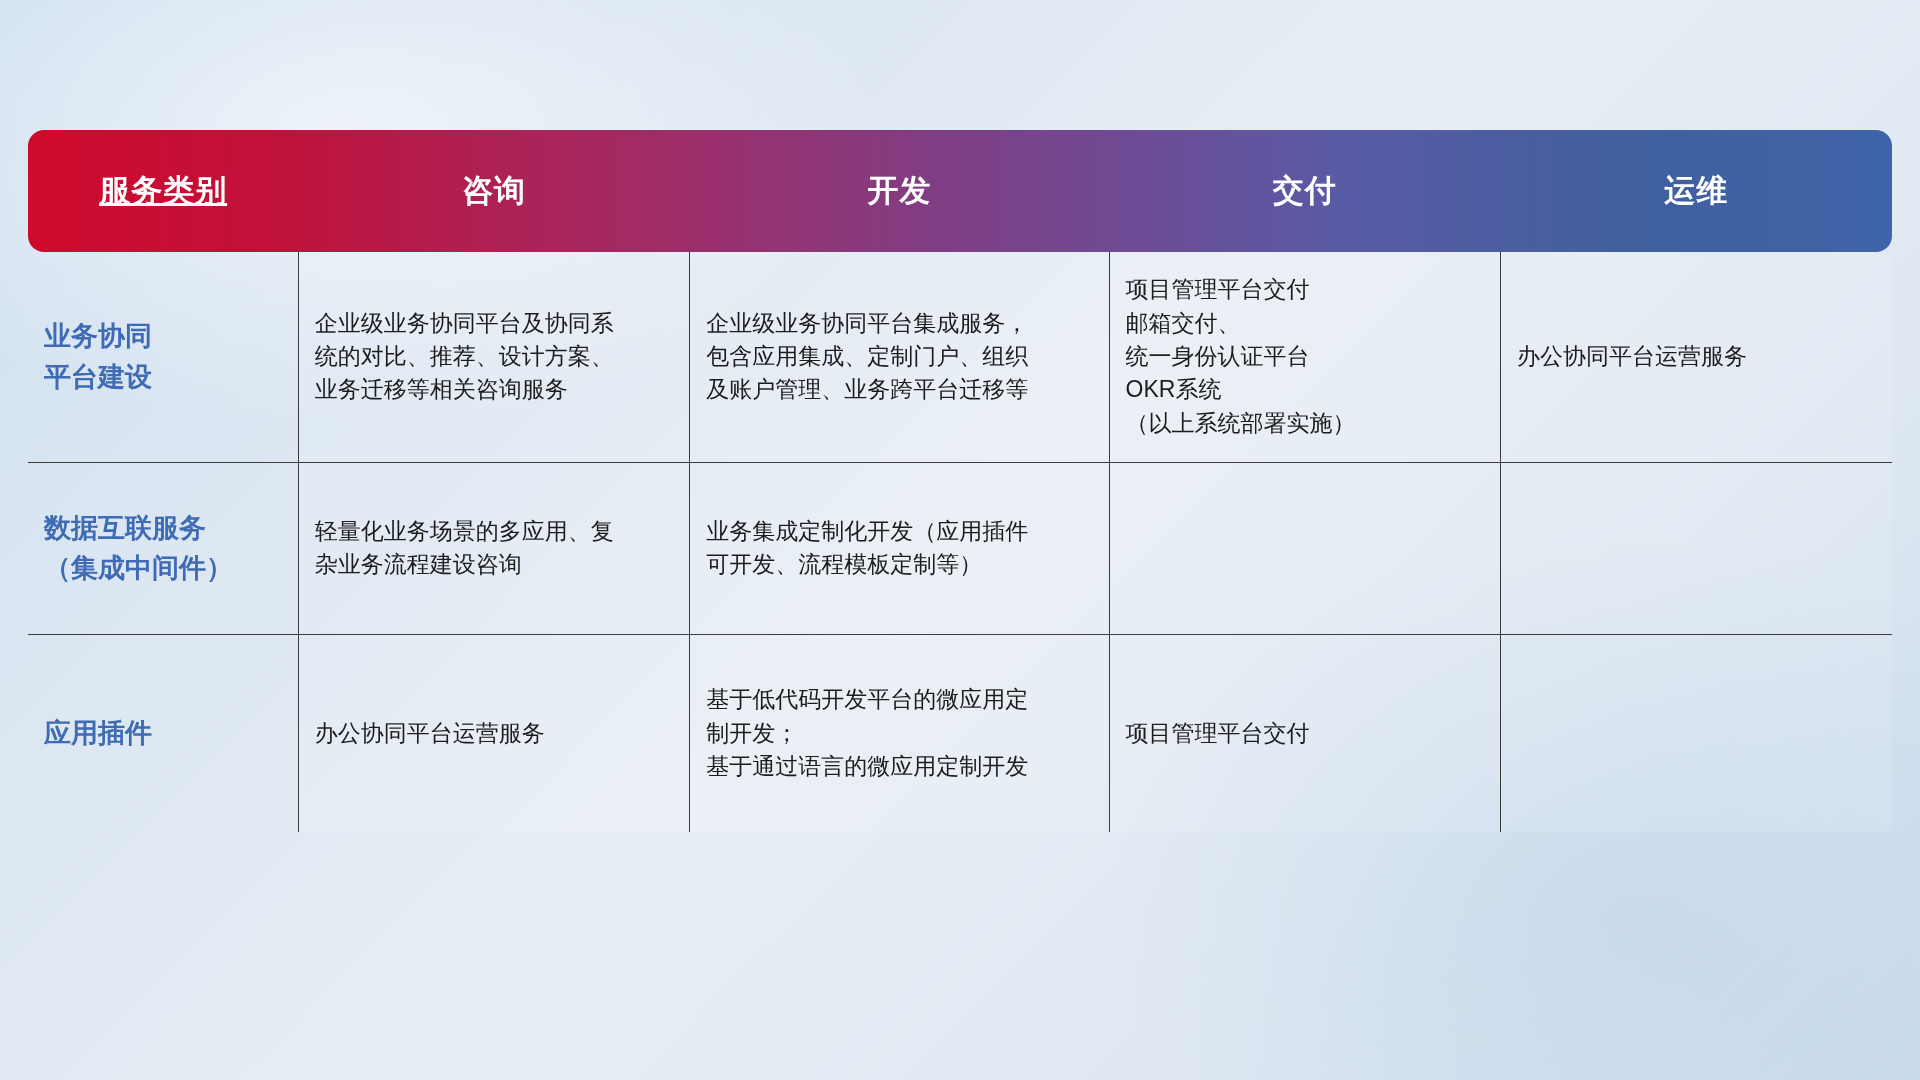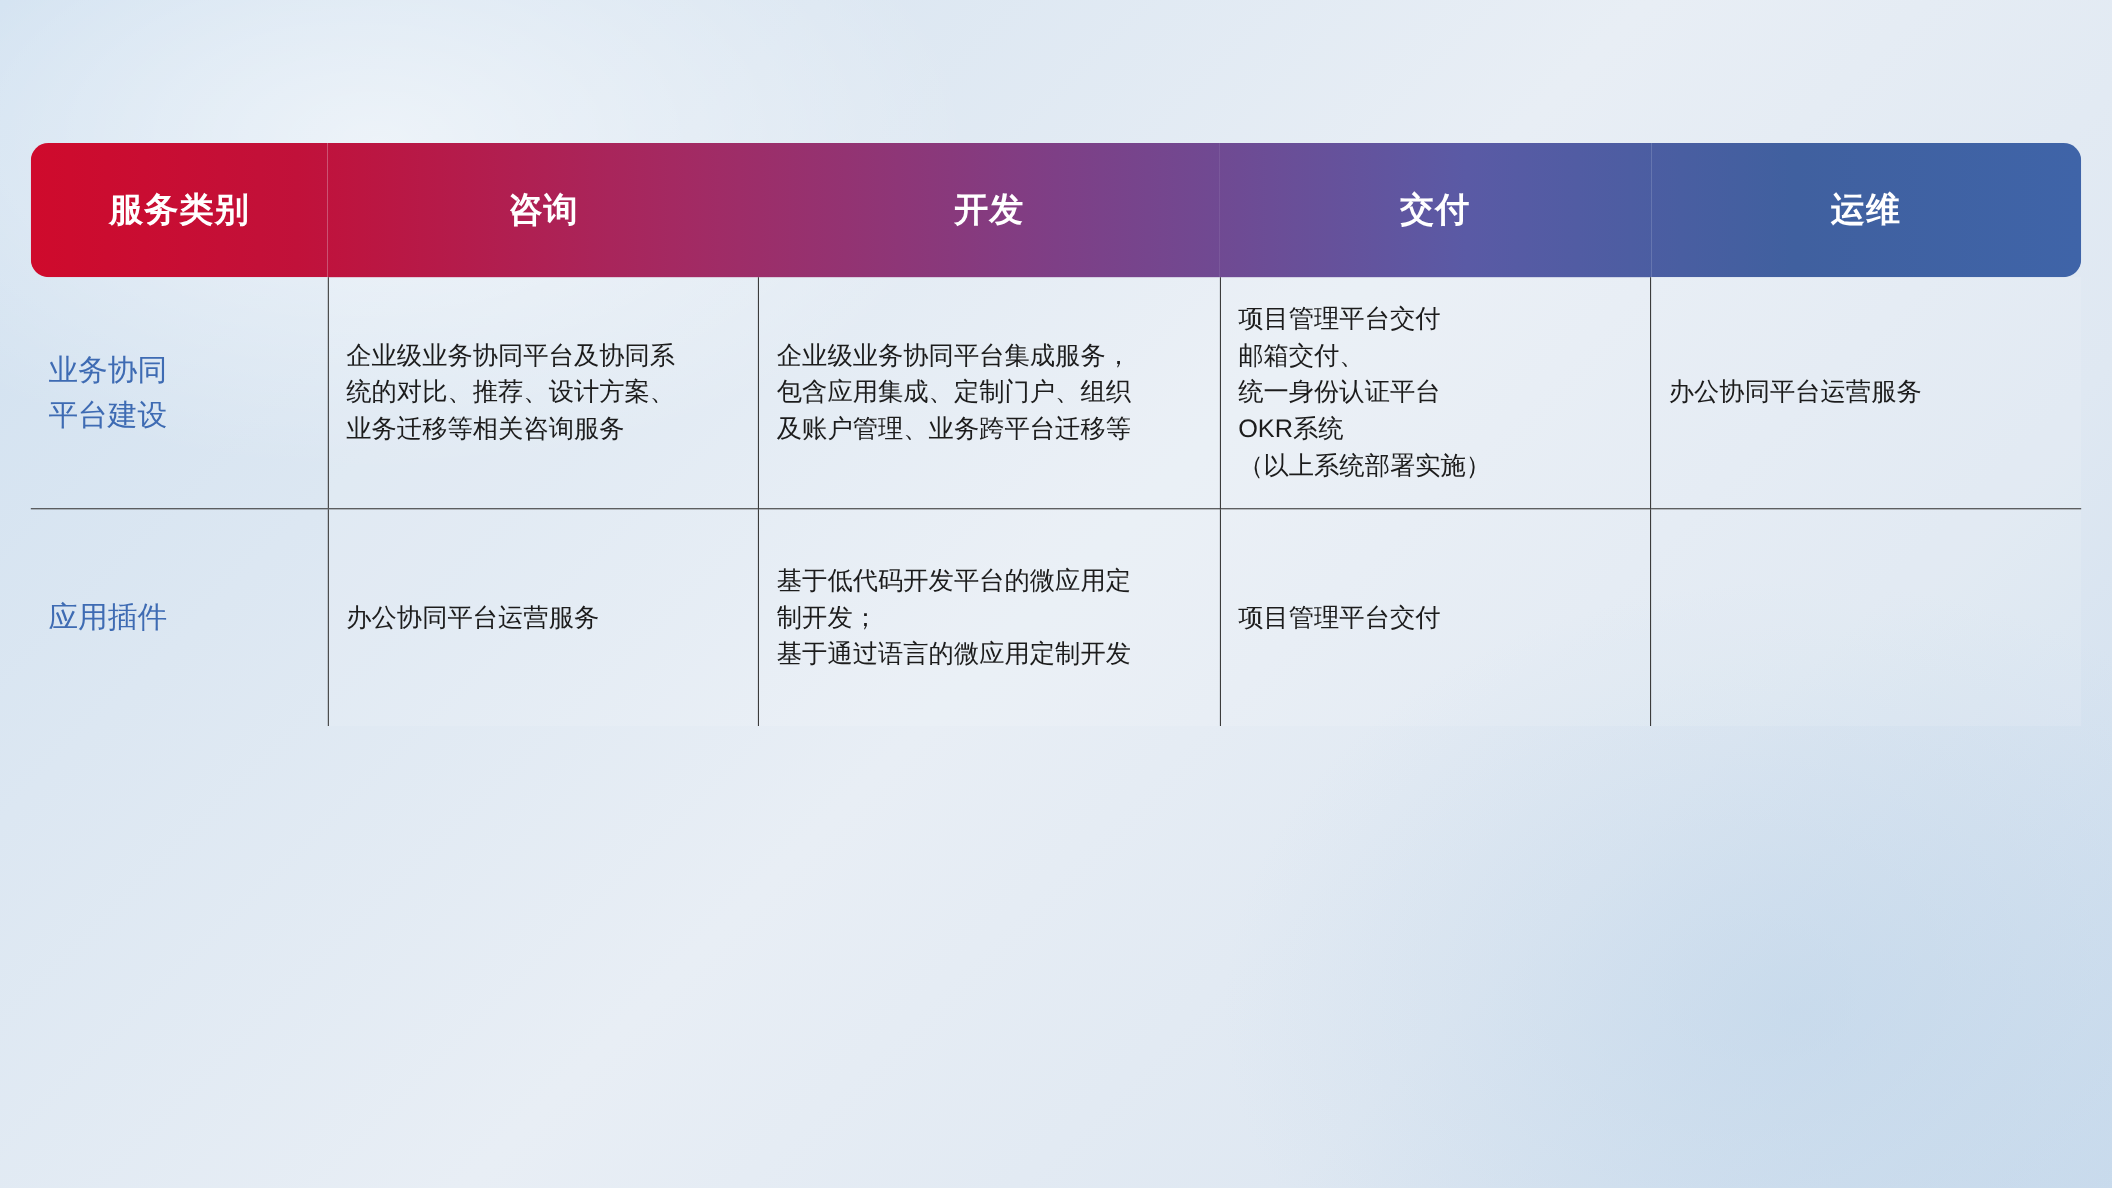--- a/index.html
+++ b/index.html
@@ -50,20 +50,21 @@
     vertical-align: middle;
     border: none;
   }
   thead tr {
     background: linear-gradient(90deg, #cf0a2c 0%, #c1113a 13%, #a32a63 32%, #7e3f86 50%, #5a5aa5 70%, #40609f 86%, #3f64a8 100%);
   }
   
   thead th:first-child {
     border-top-left-radius: 16px;
     border-bottom-left-radius: 16px;
+    text-decoration: underline;
   }
   thead th:last-child {
     border-top-right-radius: 16px;
     border-bottom-right-radius: 16px;
     margin-top: 44px;
   }
 
   tbody td {
     border: 1px solid #3c3c3c;
     vertical-align: middle;
@@ -71,21 +72,21 @@
     line-height: 1.45;
     color: #1c1c1c;
     padding: 18px 16px;
     background: rgba(255,255,255,0.12);
   }
   
   tbody tr td:first-child {
     border-left: none;
     border-right: none;
     color: #3e6bb3;
-    font-weight: normal;
+    font-weight: bold;
     font-size: 27px;
     line-height: 1.5;
     background: transparent;
   }
   tbody tr td:last-child {
     border-right: none;
   }
   tbody tr:first-child td {
     border-top: none;
   }
@@ -131,20 +132,30 @@
         <td class="cell-text">企业级业务协同平台集成服务，
 包含应用集成、定制门户、组织
 及账户管理、业务跨平台迁移等</td>
         <td class="cell-text">项目管理平台交付
 邮箱交付、
 统一身份认证平台
 OKR系统
 （以上系统部署实施）</td>
         <td class="cell-text">办公协同平台运营服务</td>
       </tr>
+      <tr class="r2">
+        <td class="cell-text">数据互联服务
+（集成中间件）</td>
+        <td class="cell-text">轻量化业务场景的多应用、复
+杂业务流程建设咨询</td>
+        <td class="cell-text">业务集成定制化开发（应用插件
+可开发、流程模板定制等）</td>
+        <td class="cell-text"></td>
+        <td class="cell-text"></td>
+      </tr>
       <tr class="r3">
         <td class="cell-text">应用插件</td>
         <td class="cell-text">办公协同平台运营服务</td>
         <td class="cell-text">基于低代码开发平台的微应用定
 制开发；
 基于通过语言的微应用定制开发</td>
         <td class="cell-text">项目管理平台交付</td>
         <td class="cell-text"></td>
       </tr>
     </tbody>

